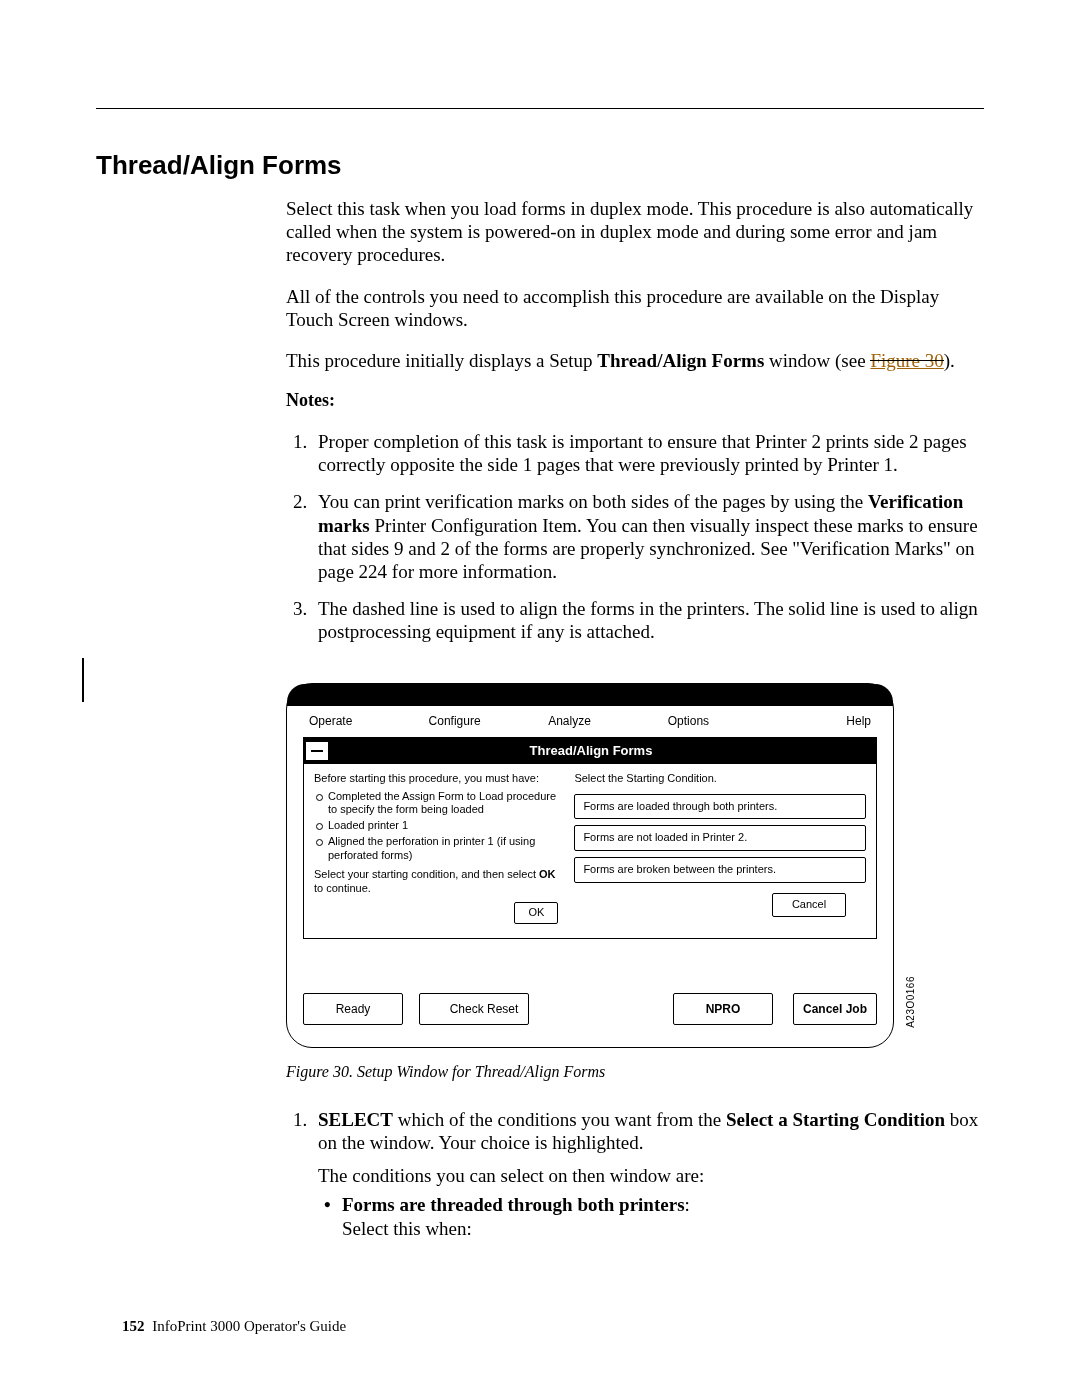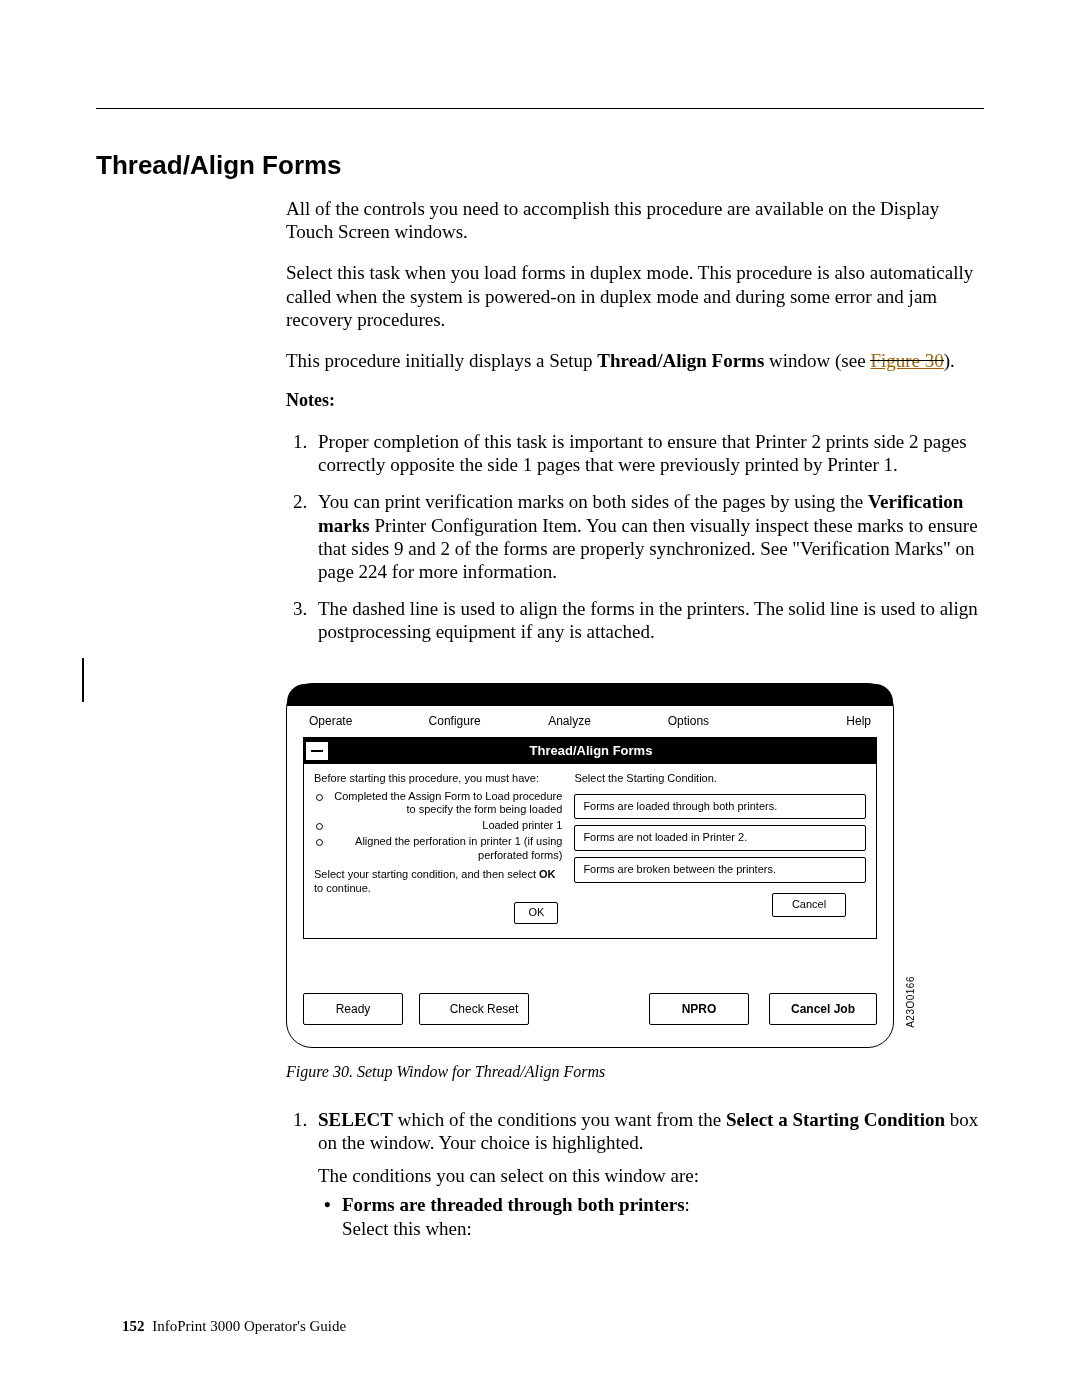--- a/index.html
+++ b/index.html
@@ -124,21 +124,20 @@
     padding: 8px 10px 14px 10px;
     font-size: 11px;
     line-height: 1.25;
   }
   .dlg-left { width: 46%; }
   .dlg-right { width: 54%; }
   .dlg-left ul {
     list-style: none;
     padding-left: 14px;
     margin: 4px 0 6px 0;
-    text-align: right;
   }
   .dlg-left ul li { position: relative; margin-bottom: 2px; }
   .dlg-left ul li::before {
     content: "";
     position: absolute;
     left: -12px; top: 4px;
     width: 5px; height: 5px;
     border: 1px solid #000;
     border-radius: 50%;
   }
@@ -186,21 +185,21 @@
     font-size: 12px;
     text-align: center;
     padding: 8px 0;
     border-radius: 2px;
   }
   .btn-group-left { display: flex; gap: 16px; }
   .btn-group-right { display: flex; gap: 20px; font-weight: bold; }
   .bbtn.w1 { width: 100px; }
   .bbtn.w2 { width: 110px; padding-left: 20px; }
   .bbtn.w3 { width: 100px; }
-  .bbtn.w4 { width: 108px; }
+  .bbtn.w4 { width: 84px; }
   .figcode {
     position: absolute;
     right: -24px;
     bottom: 20px;
     font-size: 10px;
     font-family: Arial, Helvetica, sans-serif;
     writing-mode: vertical-rl;
     transform: rotate(180deg);
     letter-spacing: 0.5px;
   }
@@ -231,22 +230,22 @@
 </style>
 </head>
 <body>
 
 <div class="page">
   <div class="hr-top"></div>
 
   <h1 class="section">Thread/Align Forms</h1>
 
   <div class="bodycol">
+    <p>Select this task when you load forms in duplex mode. This procedure is also automatically called when the system is powered-on in duplex mode and during some error and jam recovery procedures.</p>
     <p>All of the controls you need to accomplish this procedure are available on the Display Touch Screen windows.</p>
-    <p>Select this task when you load forms in duplex mode. This procedure is also automatically called when the system is powered-on in duplex mode and during some error and jam recovery procedures.</p>
     <p>
       <span>This procedure initially displays a Setup </span><span class="inline-bold">Thread/Align Forms</span><span> window (see </span><a class="figlink" href="#">Figure 30</a><span>).</span>
     </p>
 
     <p class="notes-label">Notes:</p>
     <ol class="notes">
       <li>Proper completion of this task is important to ensure that Printer 2 prints side 2 pages correctly opposite the side 1 pages that were previously printed by Printer 1.</li>
       <li>
         <span>You can print verification marks on both sides of the pages by using the </span><span class="inline-bold">Verification marks</span><span> Printer Configuration Item. You can then visually inspect these marks to ensure that sides 9 and 2 of the forms are properly synchronized. See "Verification Marks" on page 224 for more information.</span>
       </li>
@@ -306,21 +305,21 @@
         </div>
 
         <div class="figcode">A23O0166</div>
       </div>
       <div class="figcap">Figure 30. Setup Window for Thread/Align Forms</div>
     </div>
 
     <ol class="steps">
       <li>
         <span class="inline-bold">SELECT</span><span> which of the conditions you want from the </span><span class="inline-bold">Select a Starting Condition</span><span> box on the window. Your choice is highlighted.</span>
-        <div style="margin-top:10px">The conditions you can select on this window are:</div>
+        <div style="margin-top:10px">The conditions you can select on then window are:</div>
         <ul class="bullets">
           <li>
             <span class="inline-bold">Forms are threaded through both printers</span><span>:</span>
             <div>Select this when:</div>
           </li>
         </ul>
       </li>
     </ol>
 
   </div>

